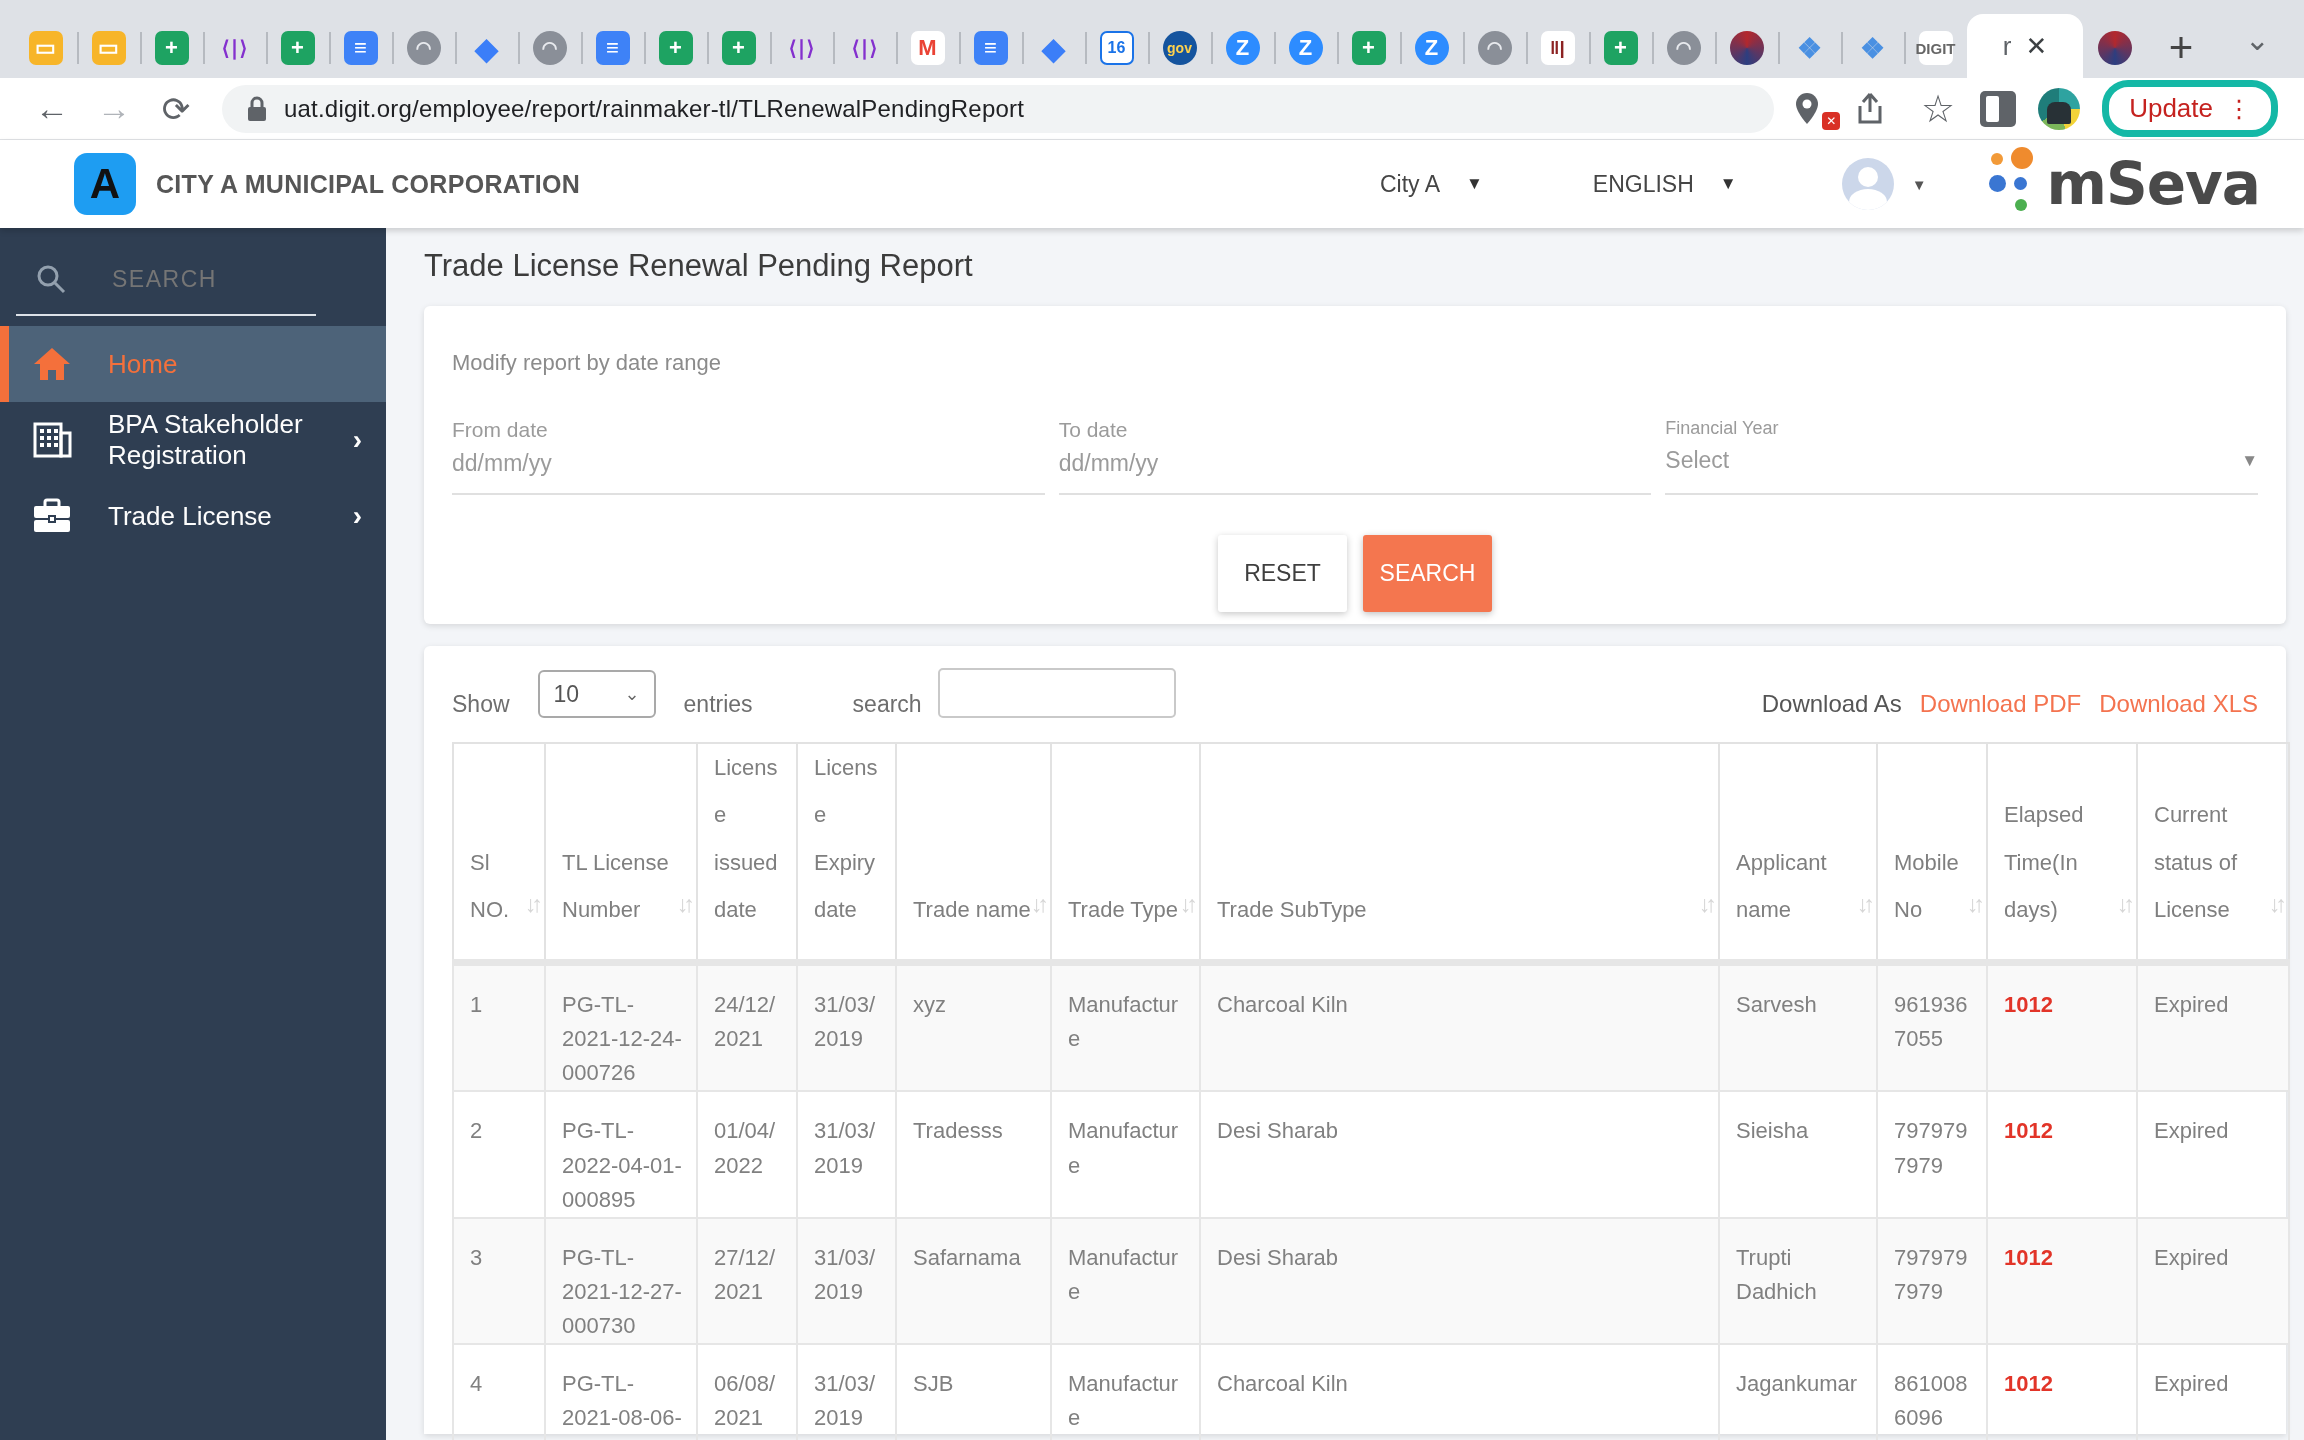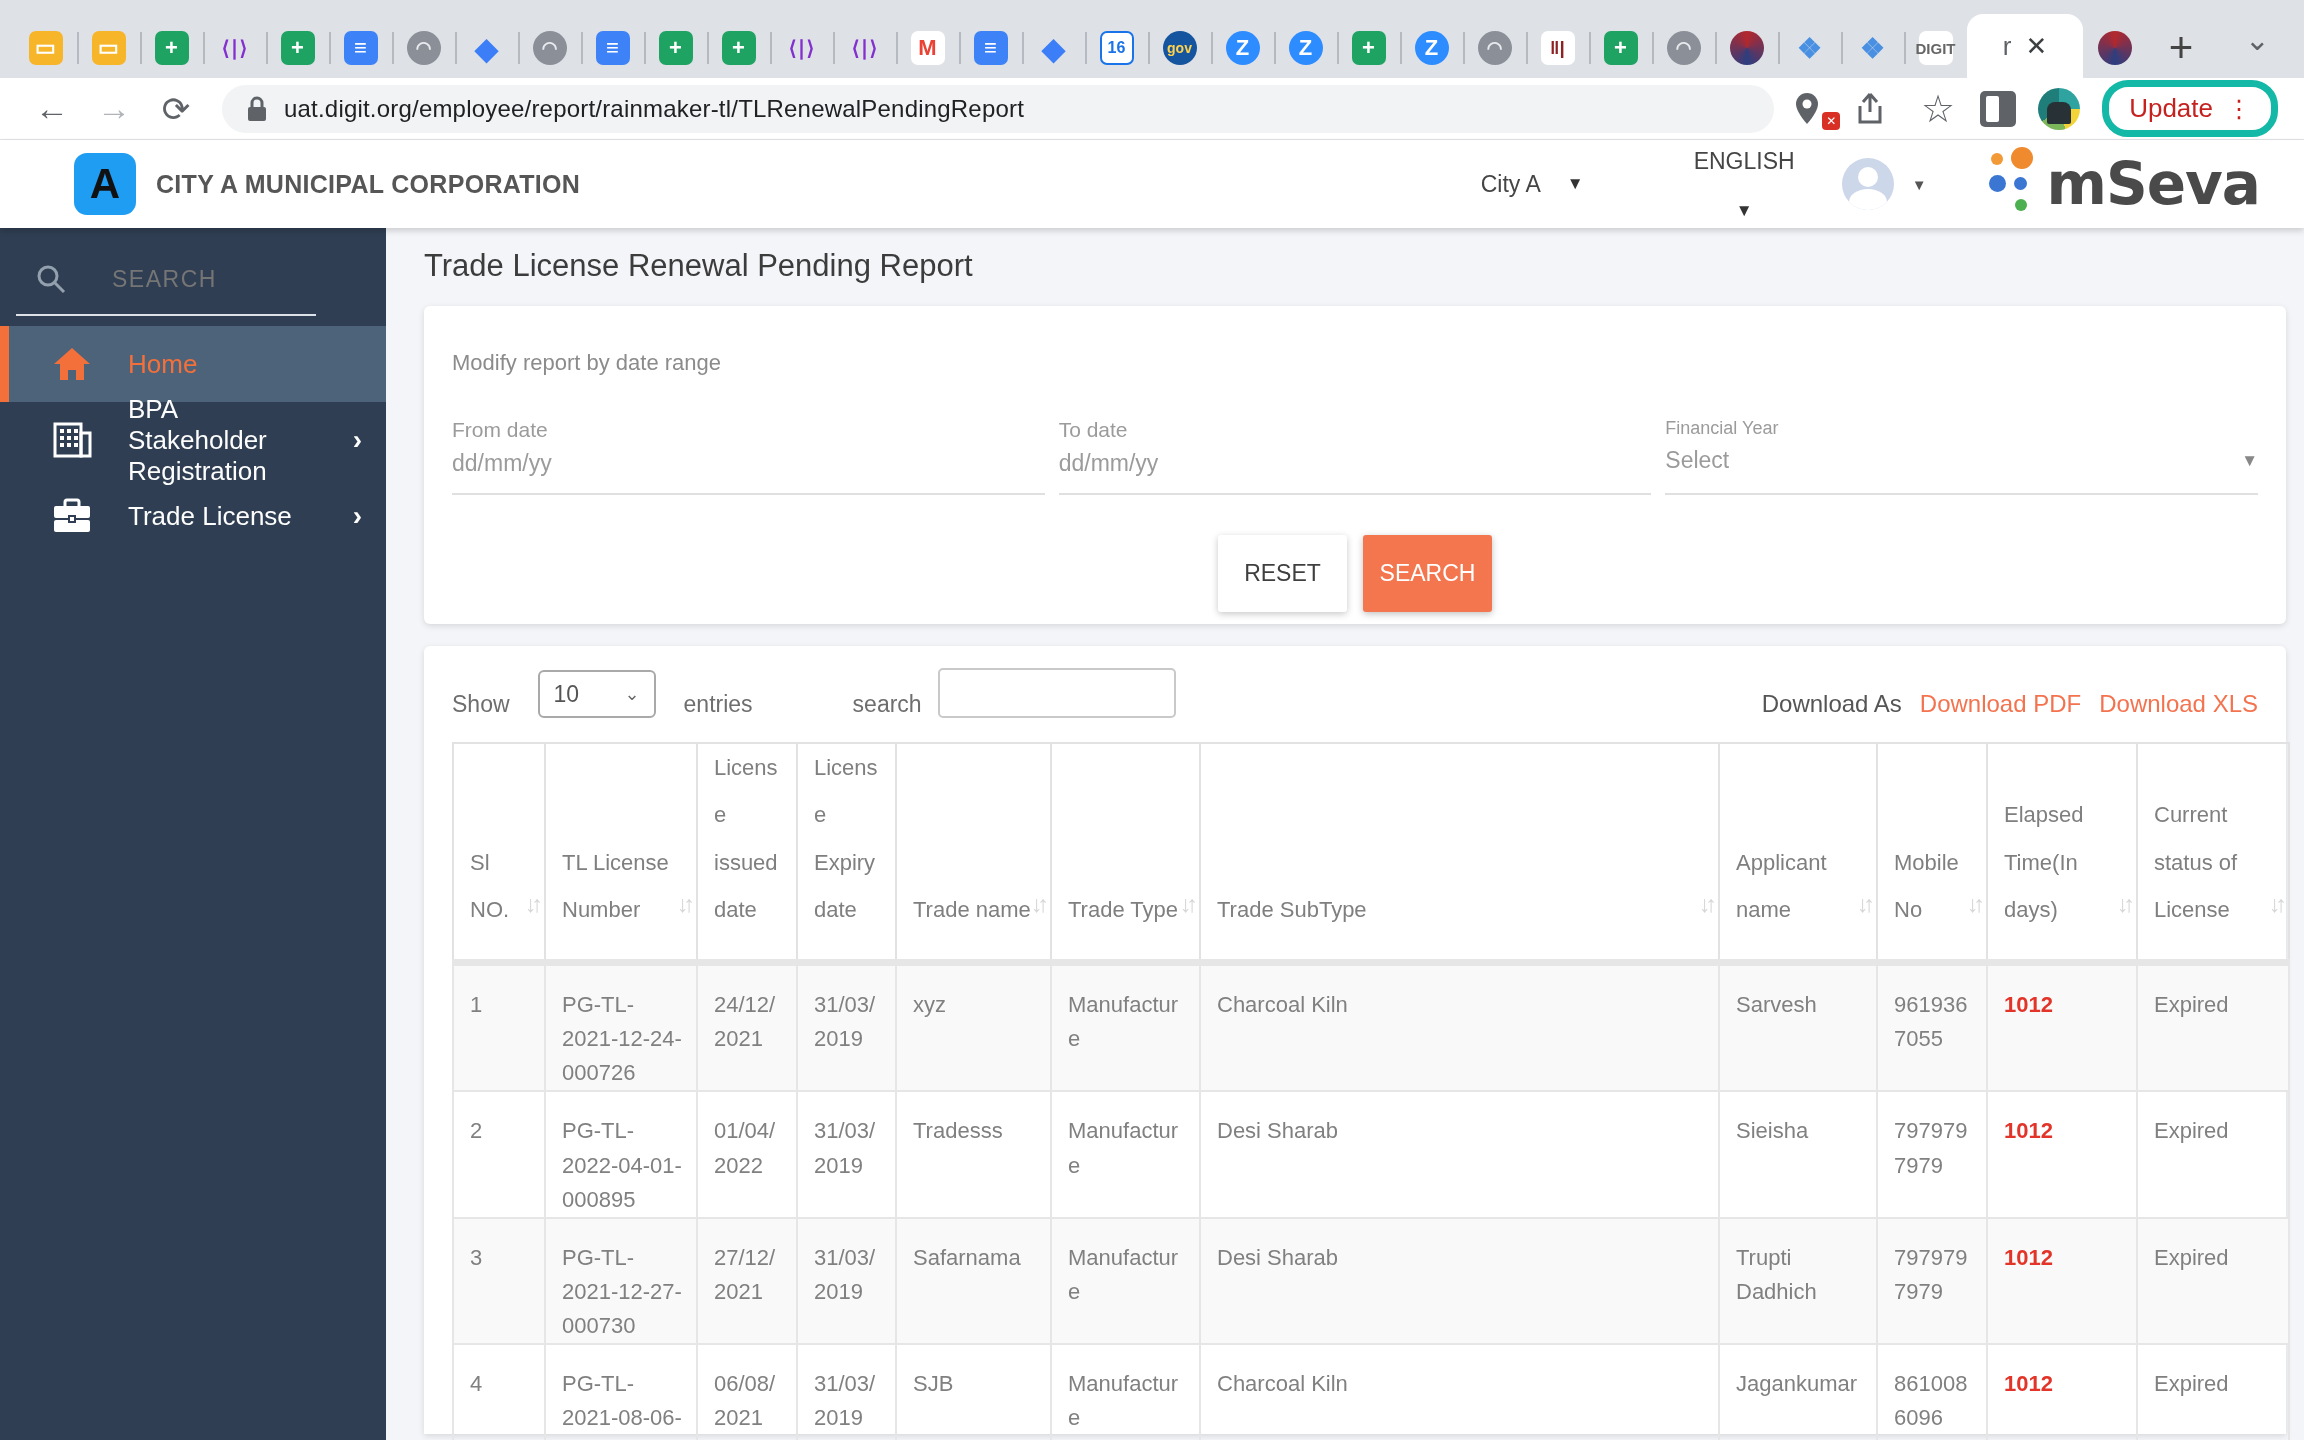--- a/index.html
+++ b/index.html
@@ -35,36 +35,36 @@
   .update-pill .kebab { font-size:24px; letter-spacing:0; }
 
   
   .app-header { height:88px; background:#fff; display:flex; align-items:center; padding:0 44px 0 74px; box-shadow:0 3px 6px rgba(0,0,0,.16); position:relative; z-index:5; }
   .org-logo { width:62px; height:62px; background:#1e9df2; border-radius:13px; display:flex; align-items:center; justify-content:center; font-size:42px; font-weight:bold; color:#111; }
   .org-name { margin-left:20px; font-size:25px; font-weight:bold; color:#565656; letter-spacing:.3px; }
   .hdr-right { margin-left:auto; display:flex; align-items:center; }
   .hdr-dd { display:flex; align-items:center; gap:26px; font-size:23px; color:#454545; cursor:pointer; }
   .hdr-dd .tri { font-size:17px; color:#333; }
   .city-dd { margin-right:110px; }
-  .lang-dd { margin-right:47px;flex-direction:column; }
+  .lang-dd { margin-right:105px; }
   .user-avatar { width:52px; height:52px; border-radius:50%; background:#ccd7ea; position:relative; overflow:hidden; cursor:pointer; }
   .user-avatar::before { content:""; position:absolute; left:16px; top:9px; width:20px; height:20px; border-radius:50%; background:#fff; }
   .user-avatar::after { content:""; position:absolute; left:7px; top:31px; width:38px; height:26px; border-radius:50% 50% 0 0; background:#fff; }
   .user-tri { font-size:15px; color:#555; margin:0 60px 0 18px; cursor:pointer; }
   .brand { display:flex; align-items:center; gap:8px; }
   .brand-dots { position:relative; width:52px; height:78px; }
   .brand-dots i { position:absolute; border-radius:50%; }
   .brand-text { font-size:58px; font-weight:bold; color:#4a4a4a; letter-spacing:-1px; font-family:"DejaVu Sans", sans-serif; }
 
   
   .content { display:flex; height:1212px; }
   .sidebar { width:386px; background:#2f3e52; flex-shrink:0; color:#fff; }
   .side-search { margin:30px 70px 10px 16px; padding:6px 0 20px 20px; border-bottom:2px solid #dde2e8; display:flex; align-items:center; gap:46px; }
   .side-search input { background:transparent; border:none; outline:none; color:#d9dfe6; font-size:23px; letter-spacing:1.5px; width:170px; font-family:"Liberation Sans", sans-serif; }
-  .side-item { height:76px; display:flex; align-items:center; padding-left:52px; gap:36px; font-size:26px; color:#fdfdfd; position:relative; cursor:pointer; }
+  .side-item { height:76px; display:flex; align-items:center; padding-left:32px; gap:36px; font-size:26px; color:#fdfdfd; position:relative; cursor:pointer; }
   .side-item .chev { margin-left:auto; margin-right:24px; font-size:28px; font-weight:bold; }
   .side-item.active { background:#4d6379; color:#f4703b; }
   .side-item.active::before { content:""; position:absolute; left:0; top:0; bottom:0; width:9px; background:#f4703b; }
 
   .main { flex:1; background:#f3f5f8; padding:20px 18px 0 38px; overflow:hidden; }
   .page-title { font-size:31px; color:#3c3c3c; margin-bottom:22px; font-weight:normal; }
 
   .card { background:#fff; border-radius:6px; box-shadow:0 2px 6px rgba(0,0,0,.12); }
   .filter-card { height:318px; padding:44px 28px 0 28px; }
   .filter-heading { font-size:22px; color:#8b8b8b; }

